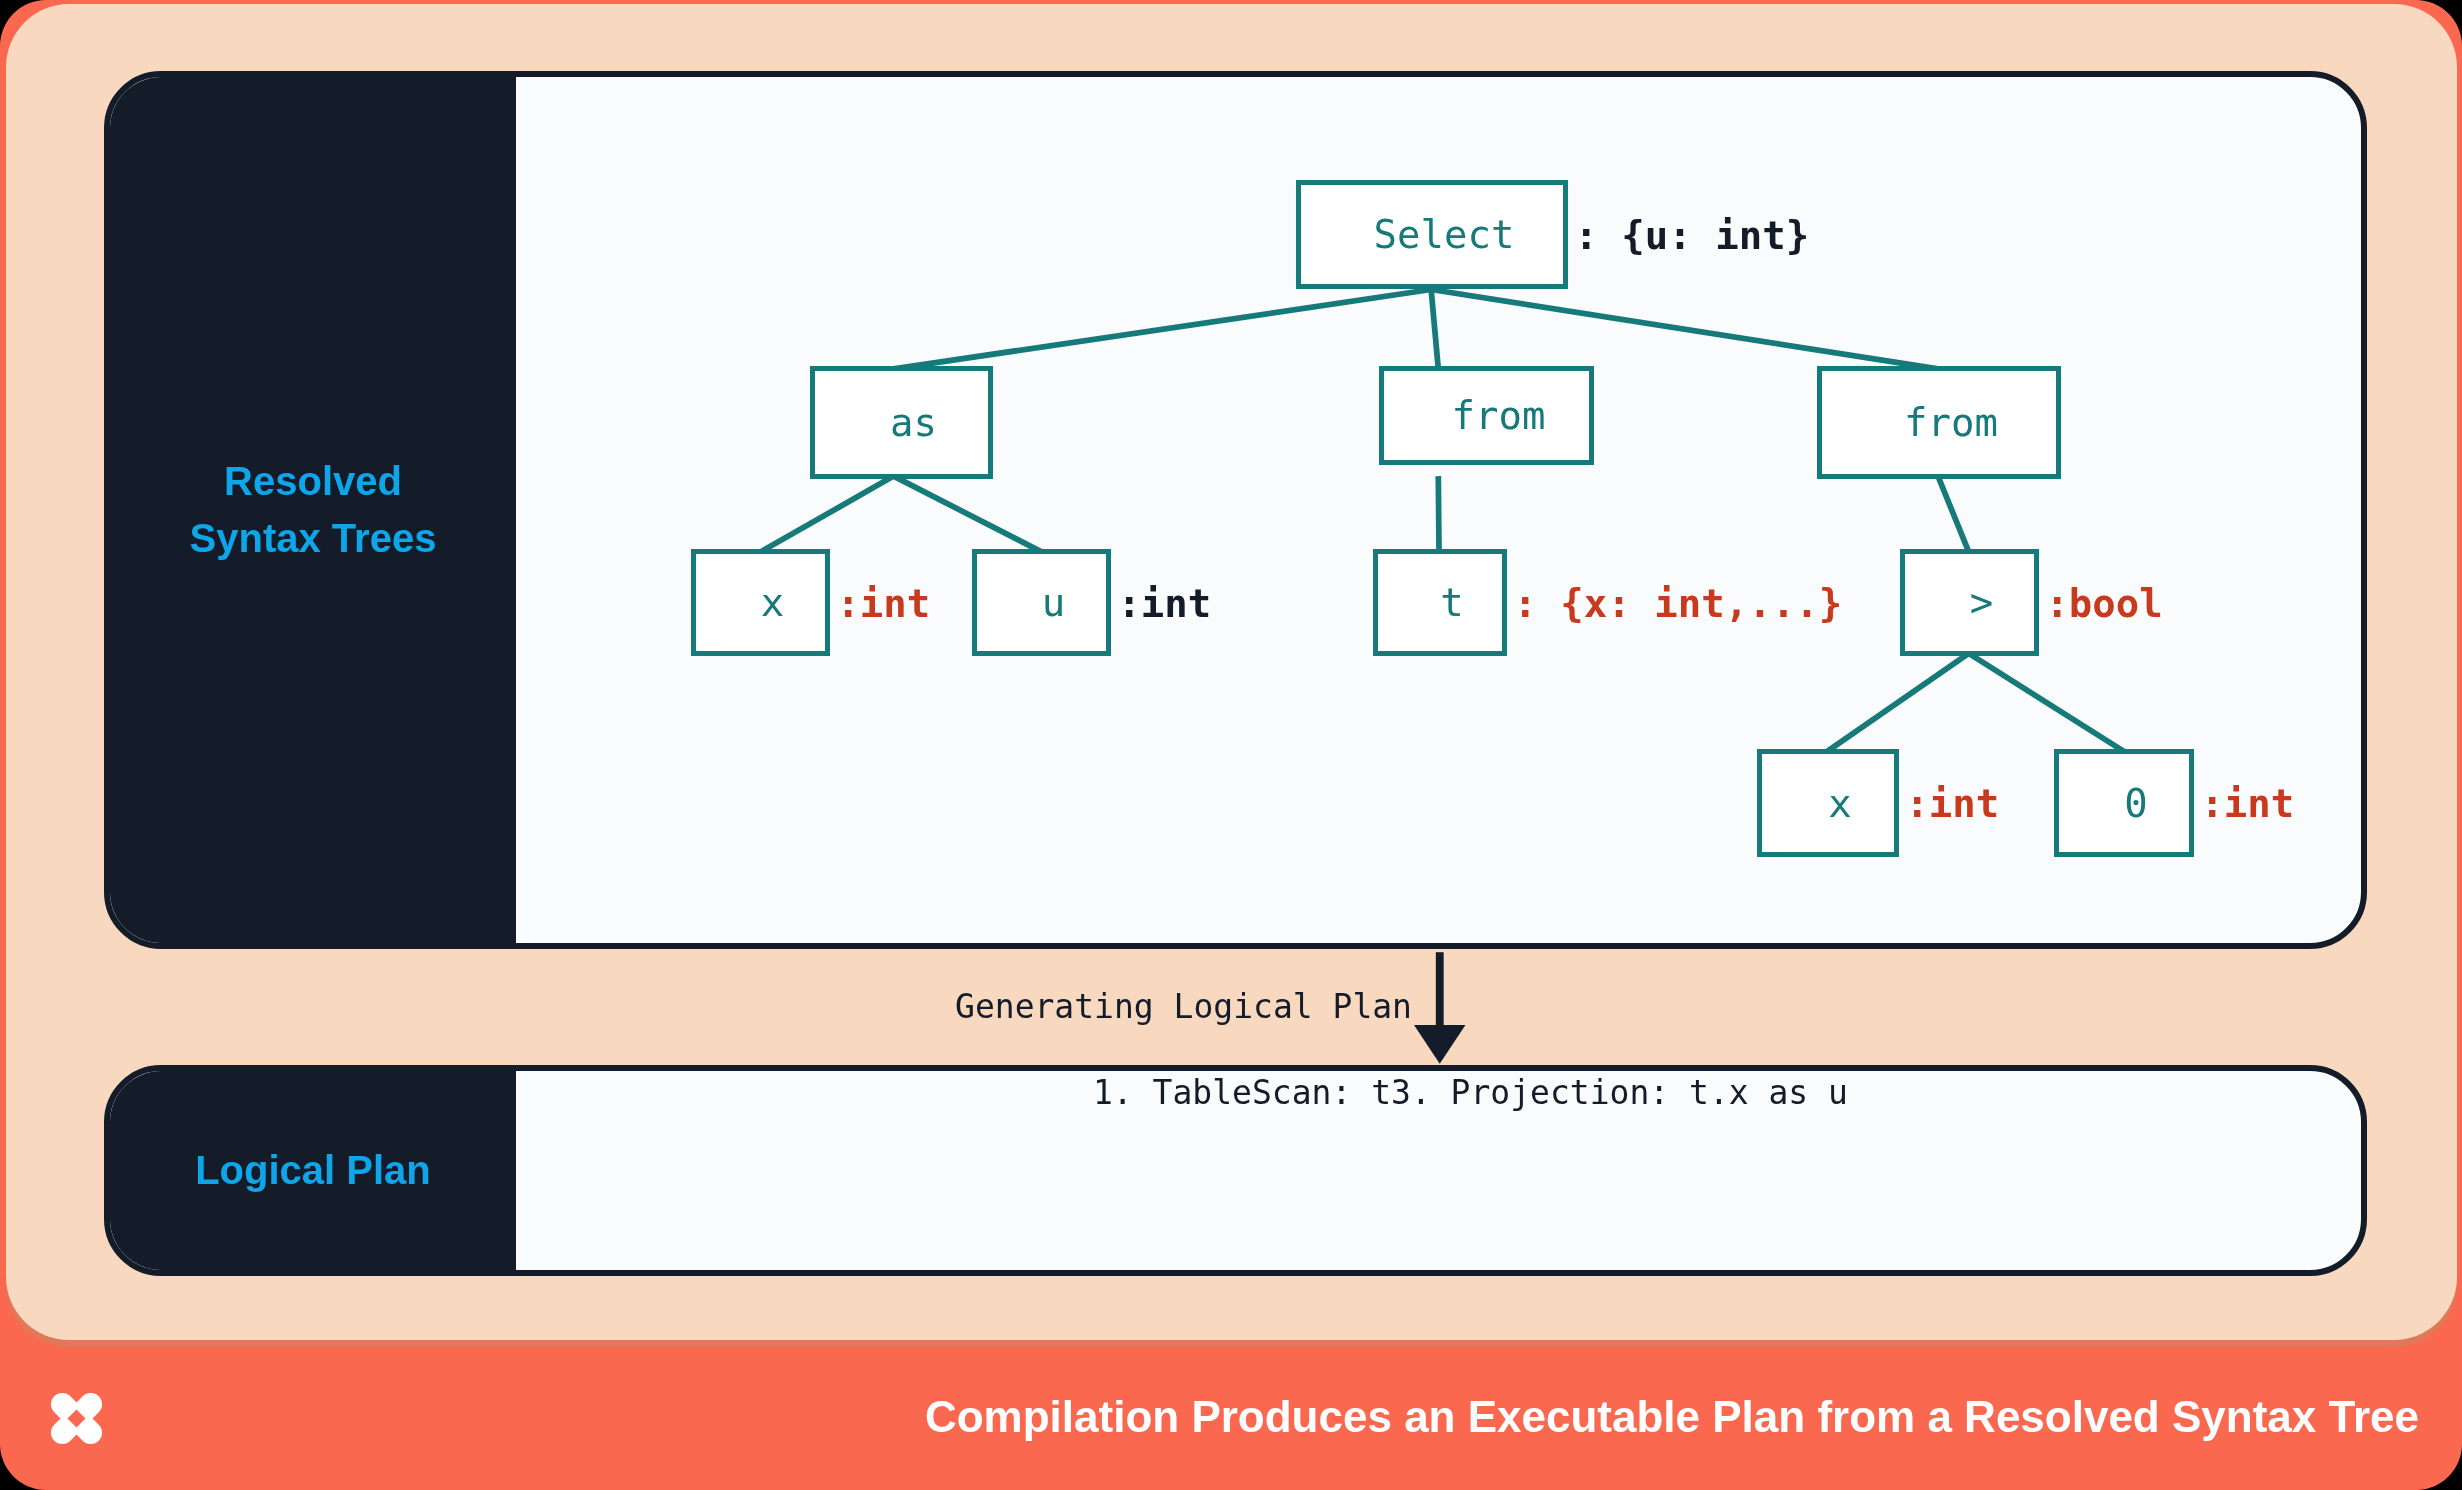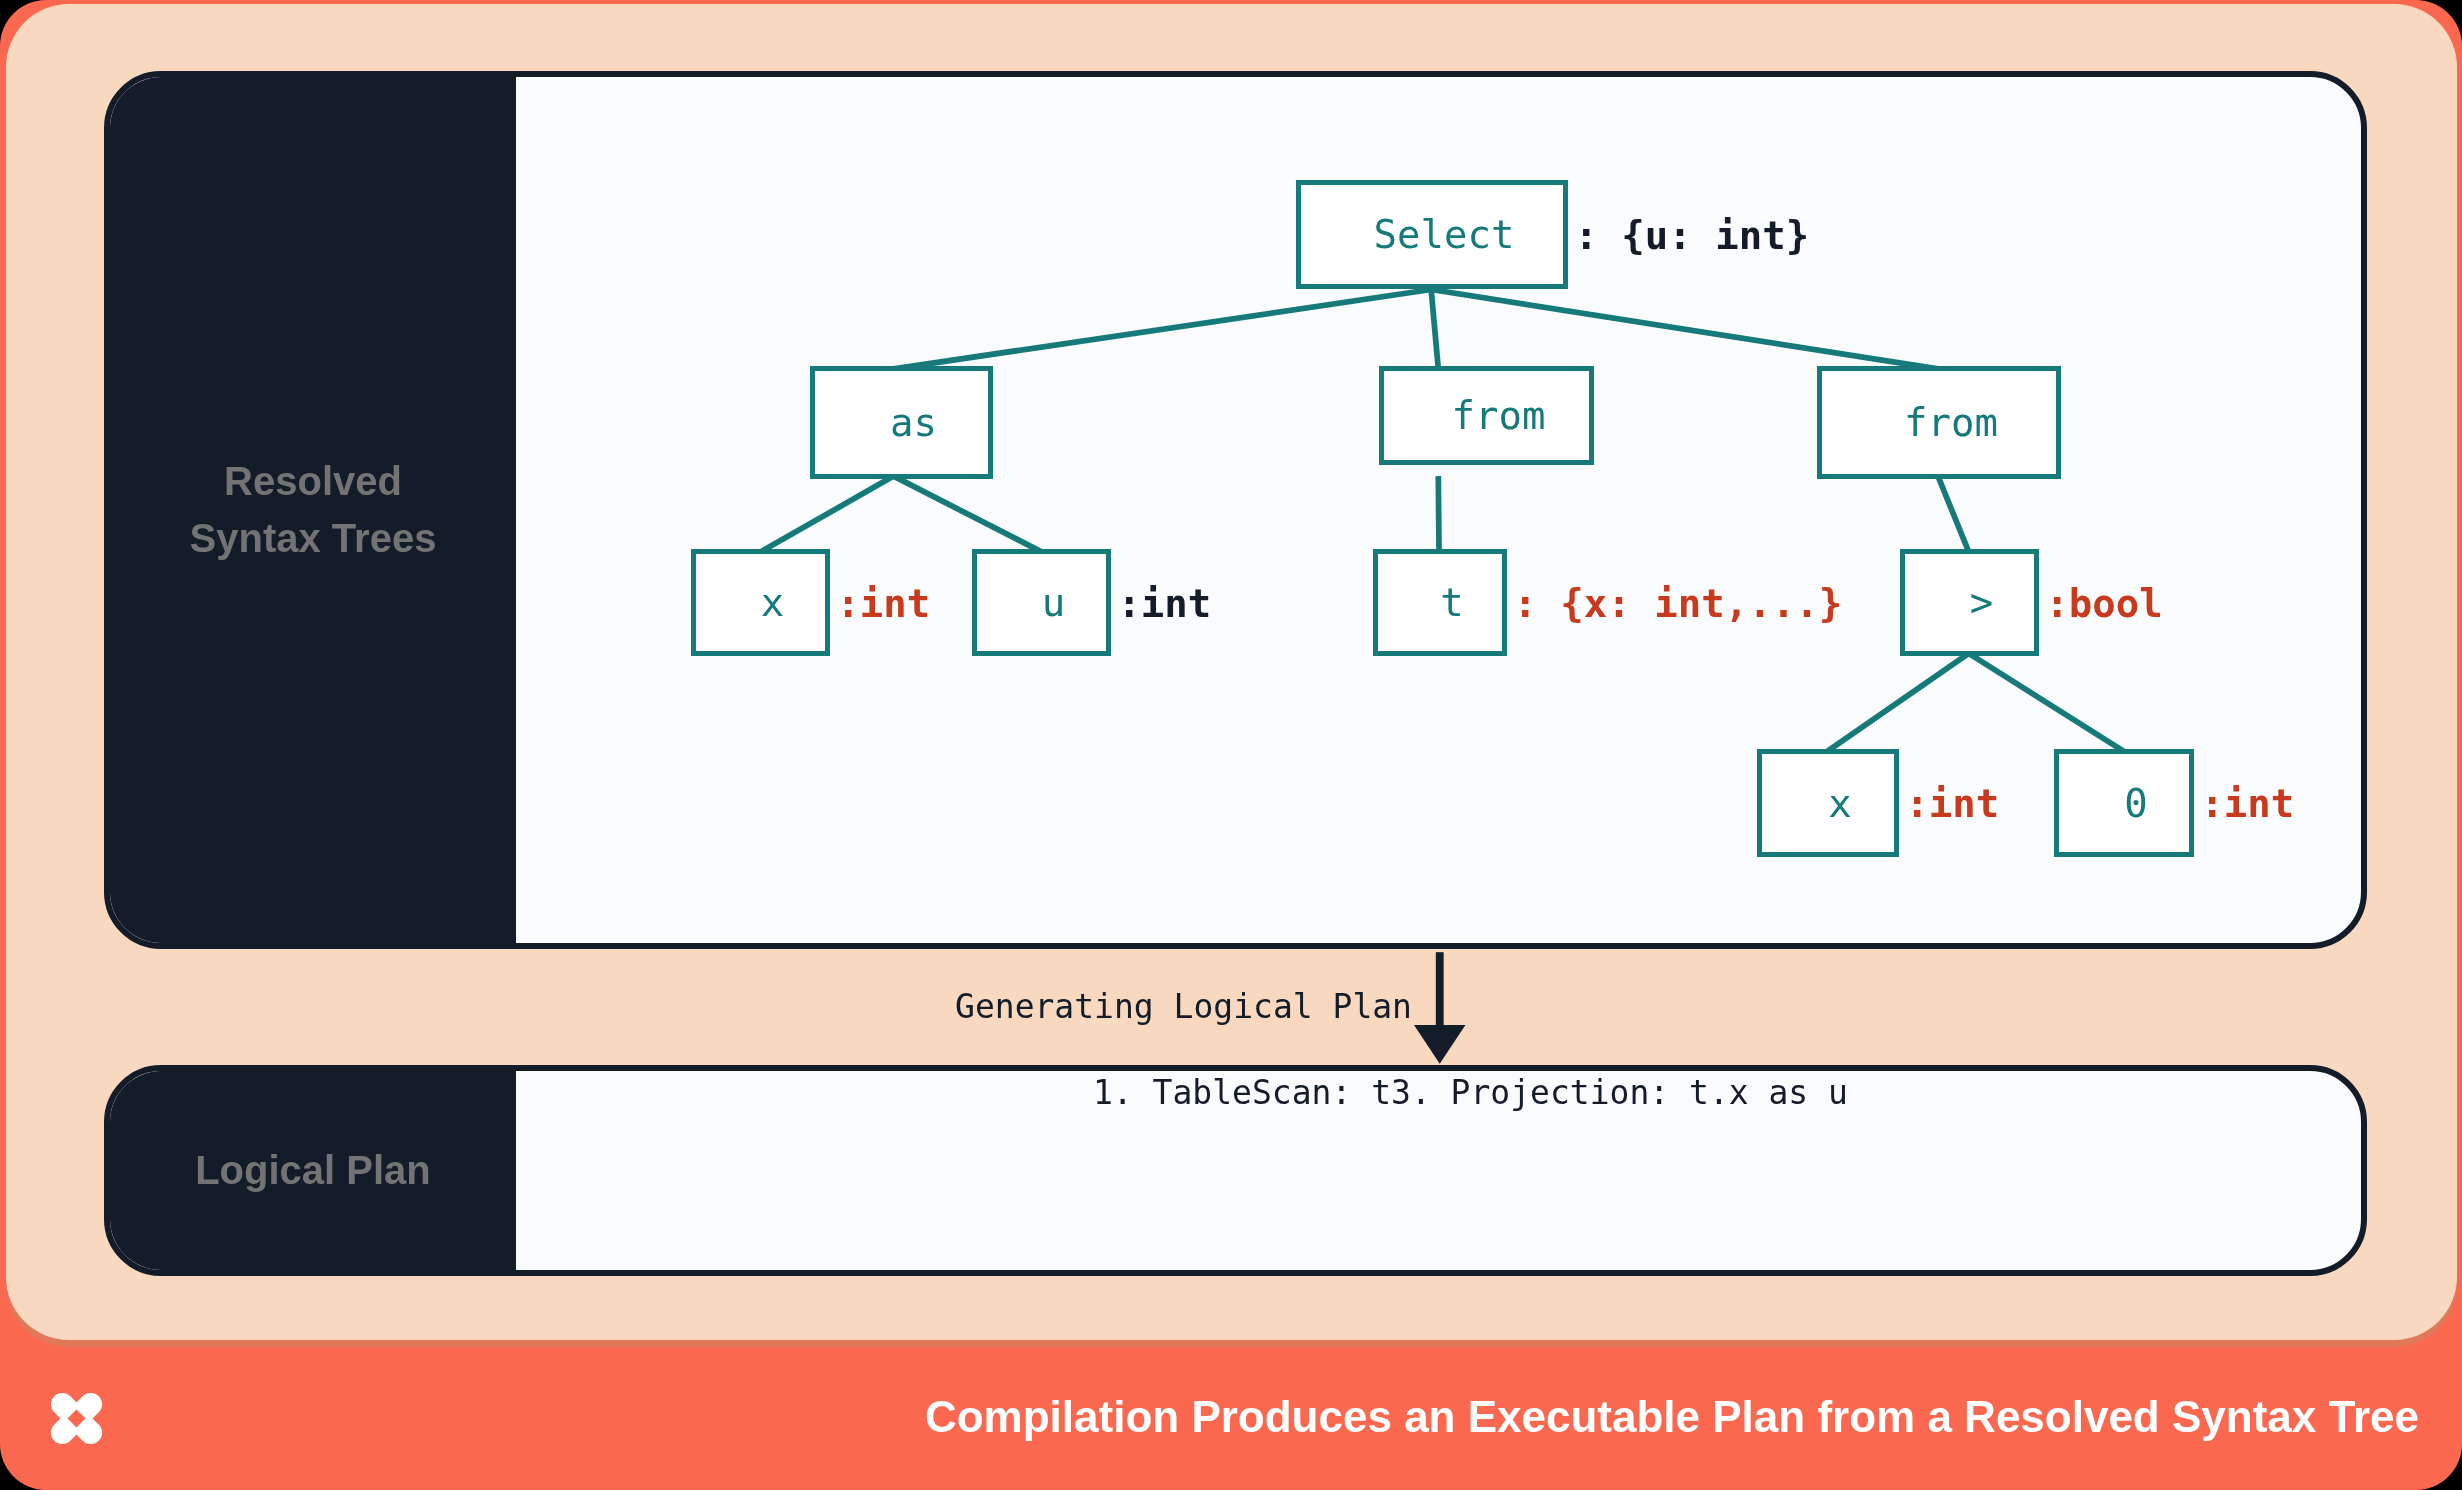--- a/index.html
+++ b/index.html
@@ -15,21 +15,21 @@
     box-shadow:0 7.1px 0 0 #e0785a;
   }
   
   .panel{
     position:absolute;background:#fafbfc;border:6.4px solid #141b29;
     border-radius:57px;overflow:hidden;display:flex;
   }
   .panel-rst{left:104px;top:71px;width:2263px;height:878px;}
   .panel-lp{left:104px;top:1065px;width:2263px;height:211px;}
   .panel-sidebar{
-    flex:0 0 406px;background:#141b29;color:#737373;
+    flex:0 0 406px;background:#141b29;color:#0ea5e9;
     display:flex;flex-direction:column;align-items:center;justify-content:center;
     font-weight:bold;font-size:40px;line-height:57px;text-align:center;
   }
   .panel-content{flex:1;position:relative;}
   .lp-steps{
     position:absolute;inset:0;display:flex;flex-direction:row;justify-content:center;
     padding-left:64px;
     font-family:"DejaVu Sans Mono",monospace;font-size:33px;line-height:44px;
     color:#141b29;
   }

